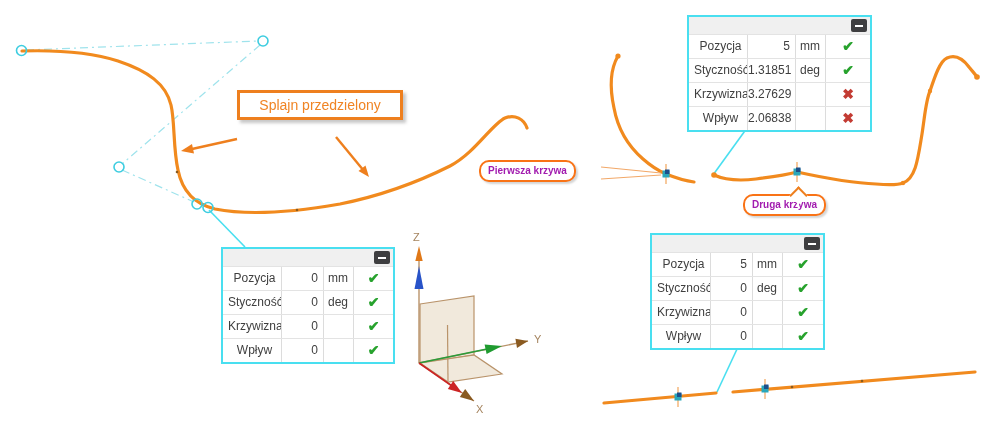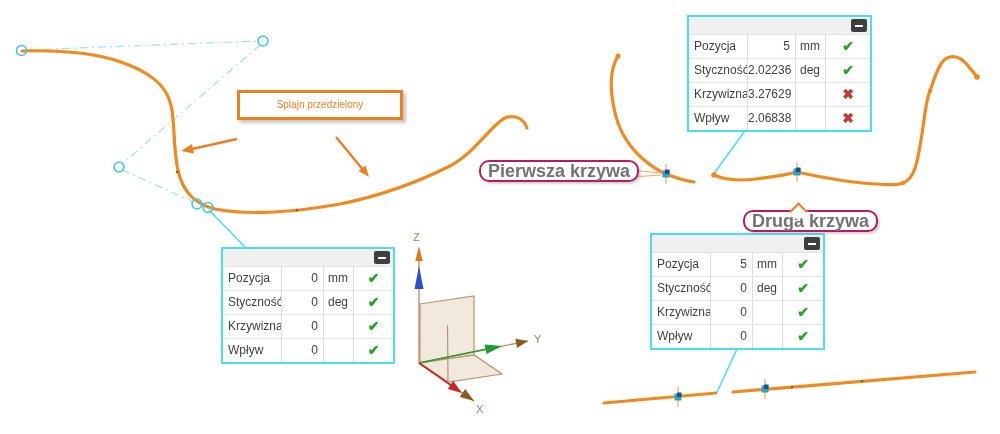--- a/index.html
+++ b/index.html
@@ -9,36 +9,36 @@
 
   
   .ptable{position:absolute;background:#fff;border:2px solid #49dff0;box-sizing:border-box;
           font-size:12px;color:#3f3f3f;}
   .ptable-header{height:17px;background:#f0f0f0;position:relative;}
   .minus-btn{position:absolute;right:3px;top:2px;width:16px;height:13px;background:#3e3e40;
              border-radius:2px;display:flex;align-items:center;justify-content:center;cursor:pointer;}
   .minus-bar{display:block;width:8px;height:2px;background:#fff;}
   .ptable-row{display:flex;height:24px;line-height:23px;border-top:1px solid #e3e3e3;box-sizing:border-box;}
   .c{box-sizing:border-box;overflow:hidden;white-space:nowrap;}
-  .c.label{width:58px;padding-left:5px;}
+  .c.label{width:58px;padding-left:5px;text-align:center;}
   .c.value{text-align:right;padding-right:5px;border-left:1px solid #dcdcdc;}
   .c.unit{width:30px;padding-left:4px;border-left:1px solid #dcdcdc;}
   .c.status{flex:1;text-align:center;border-left:1px solid #dcdcdc;}
   .wide .c.value{width:48px;}
   .narrow .c.value{width:42px;}
   .status-icon{font-weight:bold;font-size:14px;}
   .status-icon[data-status="ok"]{color:#27a22d;}
   .status-icon[data-status="error"]{color:#c33b33;}
 
   
   .split-box{position:absolute;left:237px;top:90px;width:160px;background:#fff;
-             border:3px solid #ee7f1e;color:#f08424;font-size:10px;line-height:18px;
+             border:3px solid #ee7f1e;color:#f08424;font-size:14px;line-height:18px;
              text-align:center;padding:3px 0;box-shadow:3px 3px 3px rgba(130,130,130,.45);}
-  .callout{position:absolute;background:#fff;border:2px solid #be185d;border-radius:10px;
-           color:#737373;font-size:18px;font-weight:bold;line-height:18px;padding:0 7px;
+  .callout{position:absolute;background:#fff;border:2px solid #f97316;border-radius:10px;
+           color:#a21caf;font-size:10px;font-weight:bold;line-height:18px;padding:0 7px;
            white-space:nowrap;box-shadow:2px 2px 2px rgba(150,150,150,.4);}
   .callout .pointer{position:absolute;top:-7px;left:47px;width:11px;height:11px;background:#fff;
            border-left:2px solid #ee7f1e;border-top:2px solid #ee7f1e;transform:rotate(45deg);}
 </style>
 </head>
 <body>
 
 <div id="screen">
 
   <svg width="1000" height="434" viewBox="0 0 1000 434">
@@ -153,21 +153,21 @@
         </div>
     </div>
     <div class="ptable-row">
       <div class="c label">Pozycja</div>
       <div class="c value">5</div>
       <div class="c unit">mm</div>
       <div class="c status"><span class="status-icon" data-status="ok">✔</span></div>
     </div>
     <div class="ptable-row">
       <div class="c label">Styczność</div>
-      <div class="c value">2.02236</div>
+      <div class="c value">1.31851</div>
       <div class="c unit">deg</div>
       <div class="c status"><span class="status-icon" data-status="ok">✔</span></div>
     </div>
     <div class="ptable-row">
       <div class="c label">Krzywizna</div>
       <div class="c value">3.27629</div>
       <div class="c unit"></div>
       <div class="c status"><span class="status-icon" data-status="error">✖</span></div>
     </div>
     <div class="ptable-row">
@@ -241,18 +241,18 @@
       <div class="c status"><span class="status-icon" data-status="ok">✔</span></div>
     </div>
   </div>
 
   <div class="split-box">
     <div>Splajn przedzielony</div>
   </div>
 
   <div class="callout" style="left:479px;top:160px;">Pierwsza krzywa</div>
 
-  <div class="callout" style="left:743px;top:210px;">
+  <div class="callout" style="left:743px;top:194px;">
     <div class="pointer"></div>
     <span>Druga krzywa</span>
   </div>
 
 </div>
 
 </body></html>

